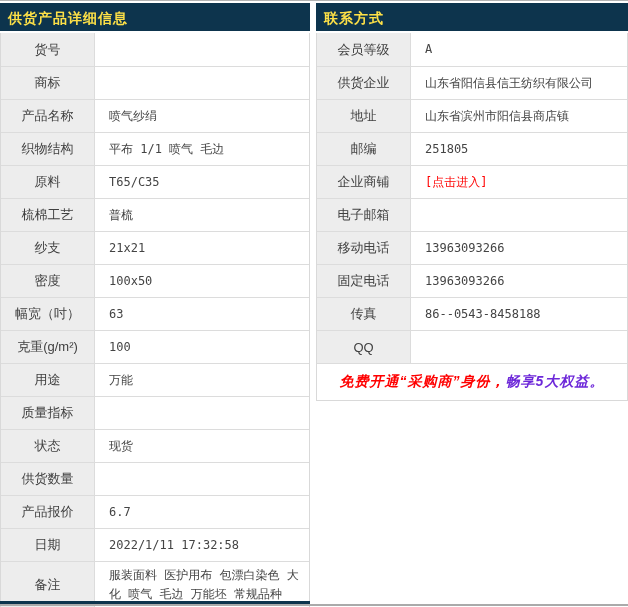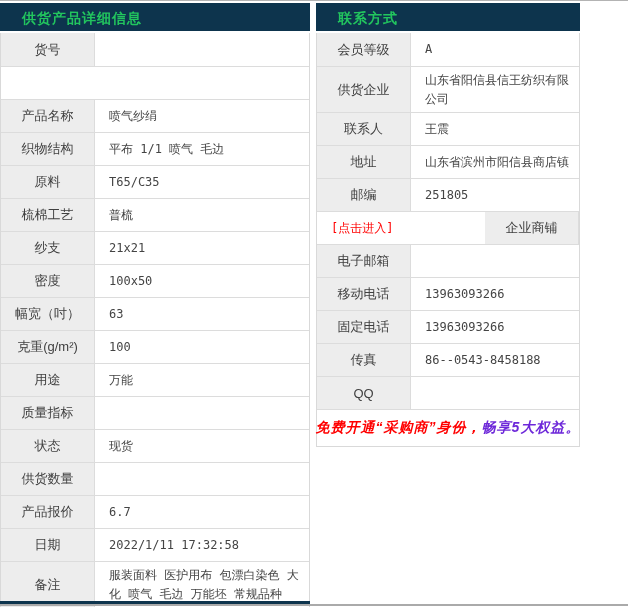--- a/index.html
+++ b/index.html
@@ -15,29 +15,29 @@
   body{font-family:"Liberation Sans","DejaVu Sans",sans-serif;}
   .page{
     position:relative;
     width:628px;height:607px;
     background:#fff;
     border-top:1px solid #b3b3b3;
     overflow:hidden;
   }
   .tbl{position:absolute;top:2px;background:#fff;}
   .tbl.left{left:0;width:310px;}
-  .tbl.right{left:316px;width:264px;}
+  .tbl.right{left:316px;width:312px;}
   .thead{
     height:30px;
     background:var(--header-bg);
-    color:#22c55e;
+    color:#fde047;
     font-size:14px;
     font-weight:bold;
     line-height:30px;
-    padding-left:22px;
+    padding-left:8px;
     border-bottom:2px solid #fff;
     letter-spacing:1px;
   }
   .tbody{
     border:1px solid #d9d9d9;
     border-top:none;
   }
   .row{
     display:flex;
     border-top:1px solid var(--border);
@@ -103,20 +103,21 @@
 <div class="page">
 
   <div class="tbl left">
     <div class="thead">供货产品详细信息</div>
     <div class="tbody" id="left-tbody">
         <div class="row">
           <div class="cell label">货号</div>
           <div class="cell value"></div>
         </div>
         <div class="row">
+          <div class="cell label">商标</div>
           <div class="cell value"></div>
         </div>
         <div class="row">
           <div class="cell label">产品名称</div>
           <div class="cell value">喷气纱绢</div>
         </div>
         <div class="row">
           <div class="cell label">织物结构</div>
           <div class="cell value">平布 1/1 喷气 毛边</div>
         </div>
@@ -181,36 +182,32 @@
       <div id="right-rows">
           <div class="row">
             <div class="cell label">会员等级</div>
             <div class="cell value">A</div>
           </div>
           <div class="row">
             <div class="cell label">供货企业</div>
             <div class="cell value">山东省阳信县信王纺织有限公司</div>
           </div>
           <div class="row">
-            <div class="cell label">联系人</div>
-            <div class="cell value">王震</div>
-          </div>
-          <div class="row">
             <div class="cell label">地址</div>
             <div class="cell value">山东省滨州市阳信县商店镇</div>
           </div>
           <div class="row">
             <div class="cell label">邮编</div>
             <div class="cell value">251805</div>
           </div>
           <div class="row">
+            <div class="cell label">企业商铺</div>
             <div class="cell value">
               <span class="link-red">[点击进入]</span>
             </div>
-            <div class="cell label">企业商铺</div>
           </div>
           <div class="row">
             <div class="cell label">电子邮箱</div>
           </div>
           <div class="row">
             <div class="cell label">移动电话</div>
             <div class="cell value">13963093266</div>
           </div>
           <div class="row">
             <div class="cell label">固定电话</div>

